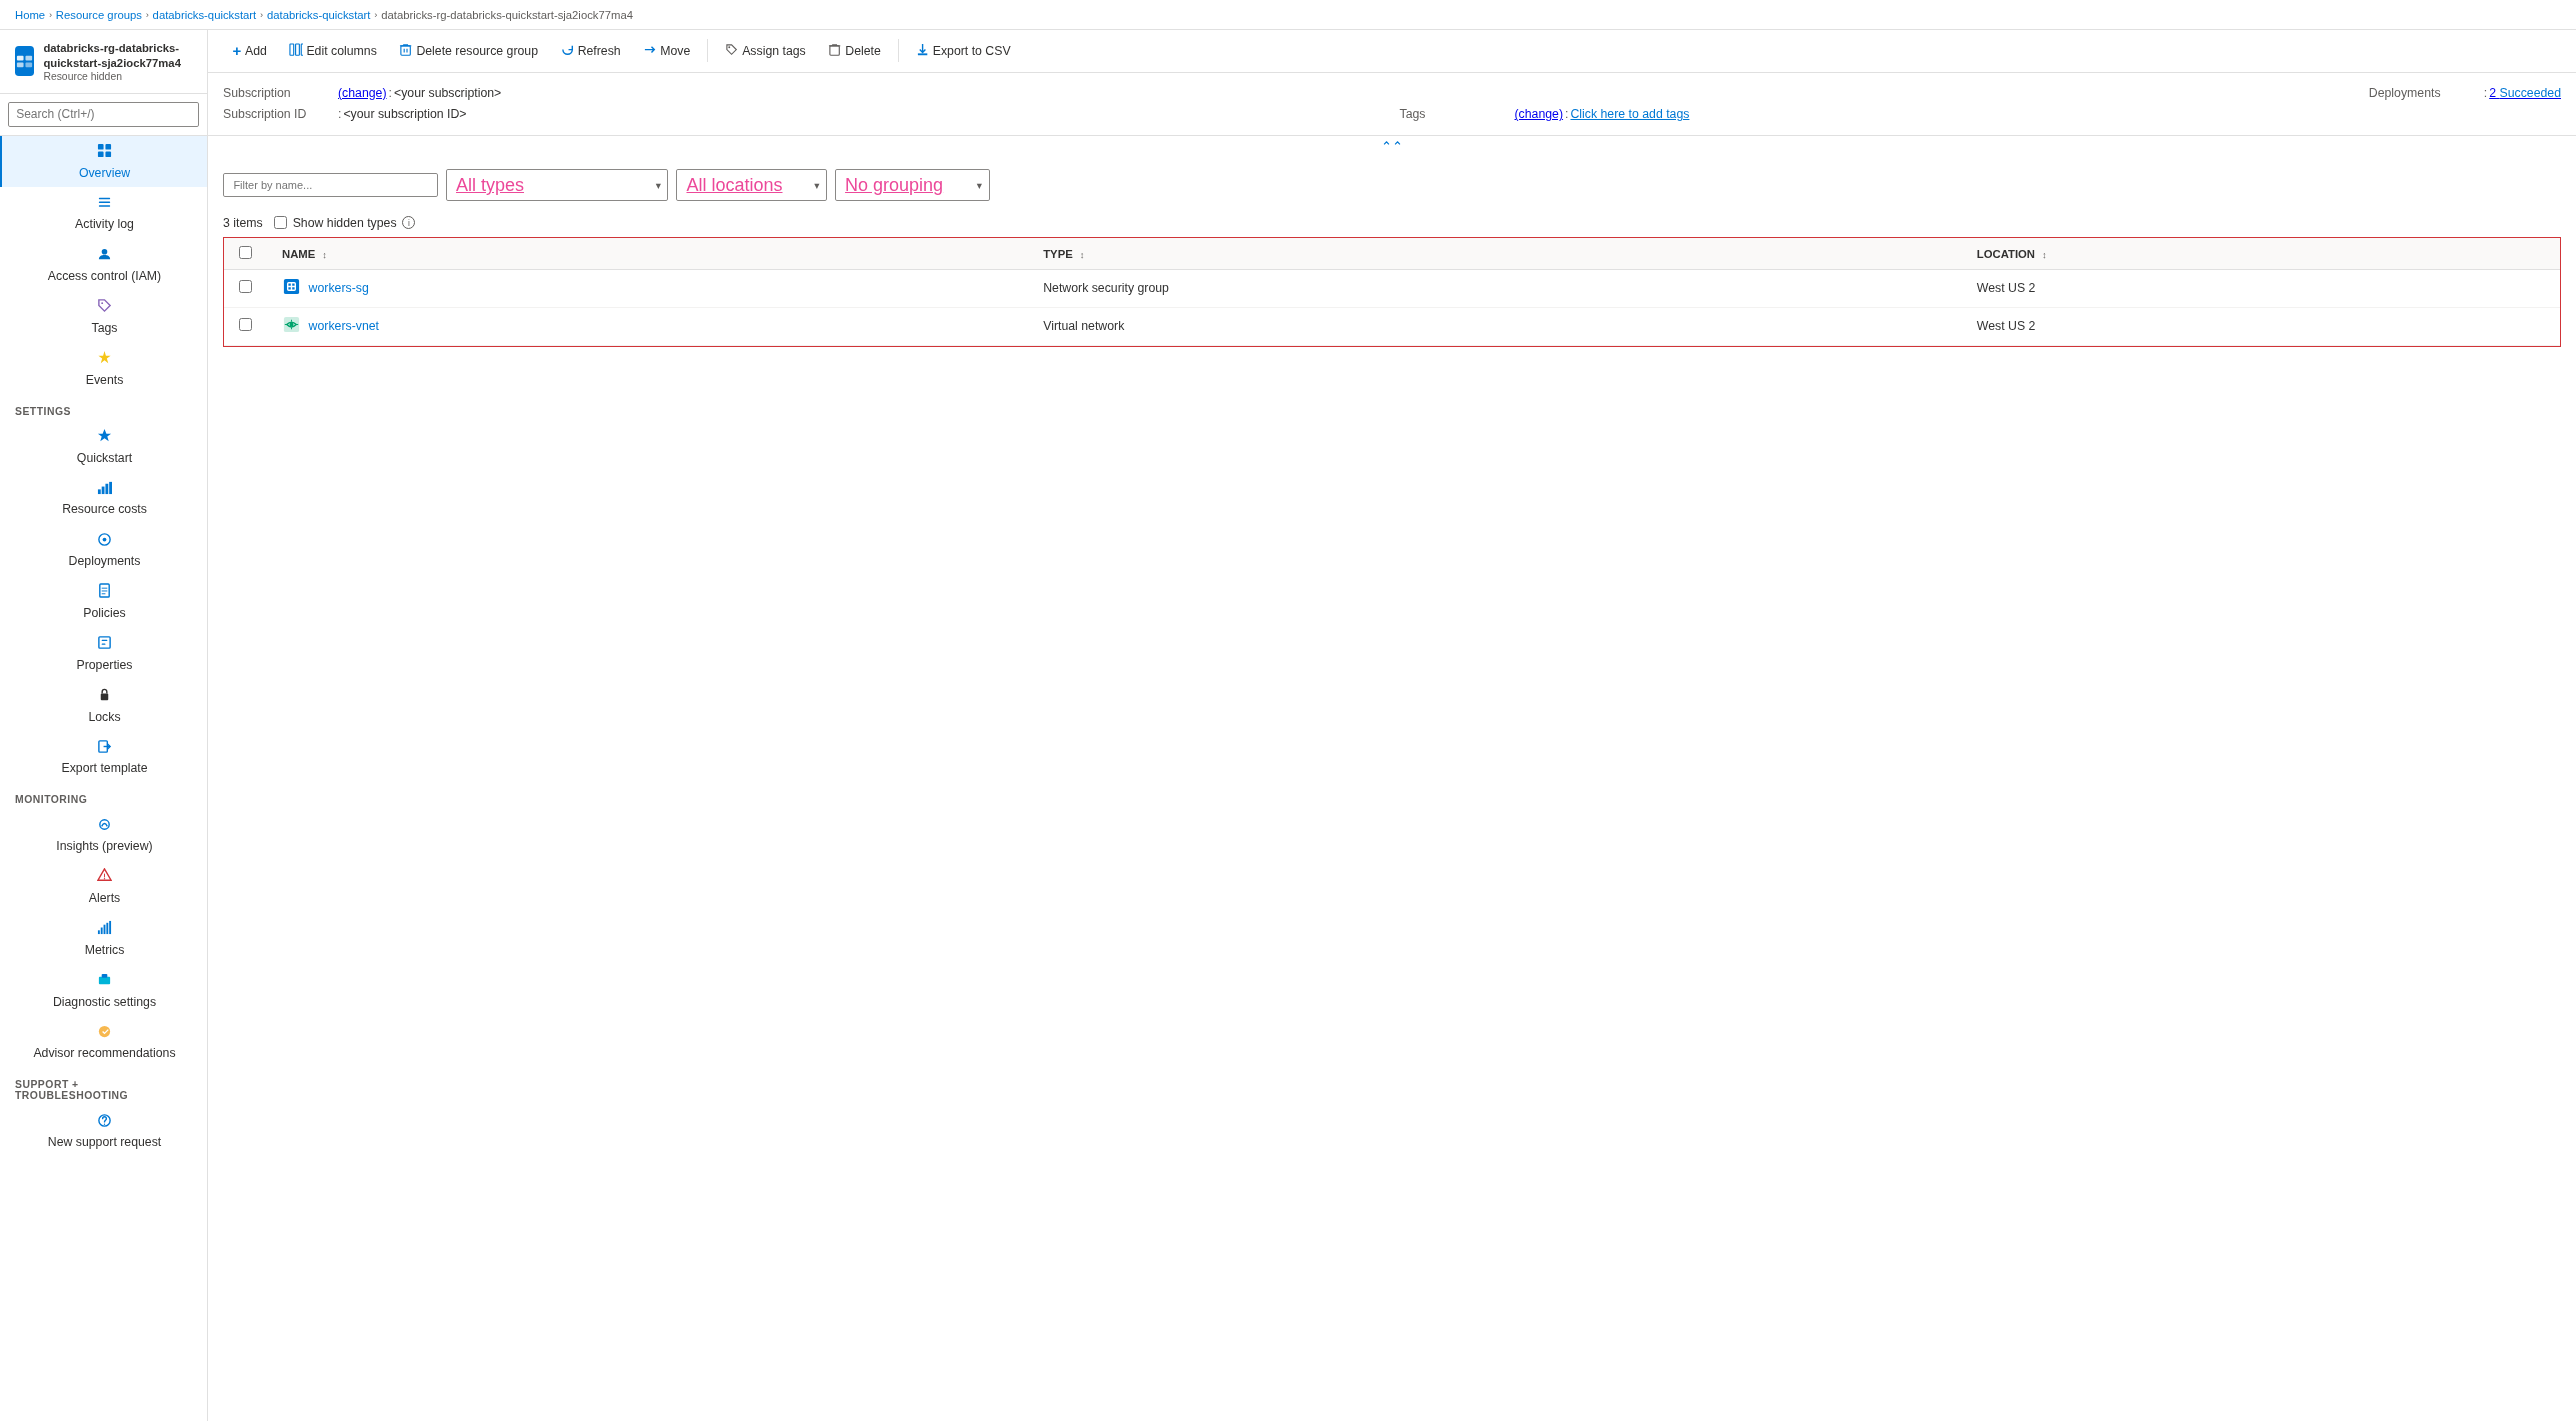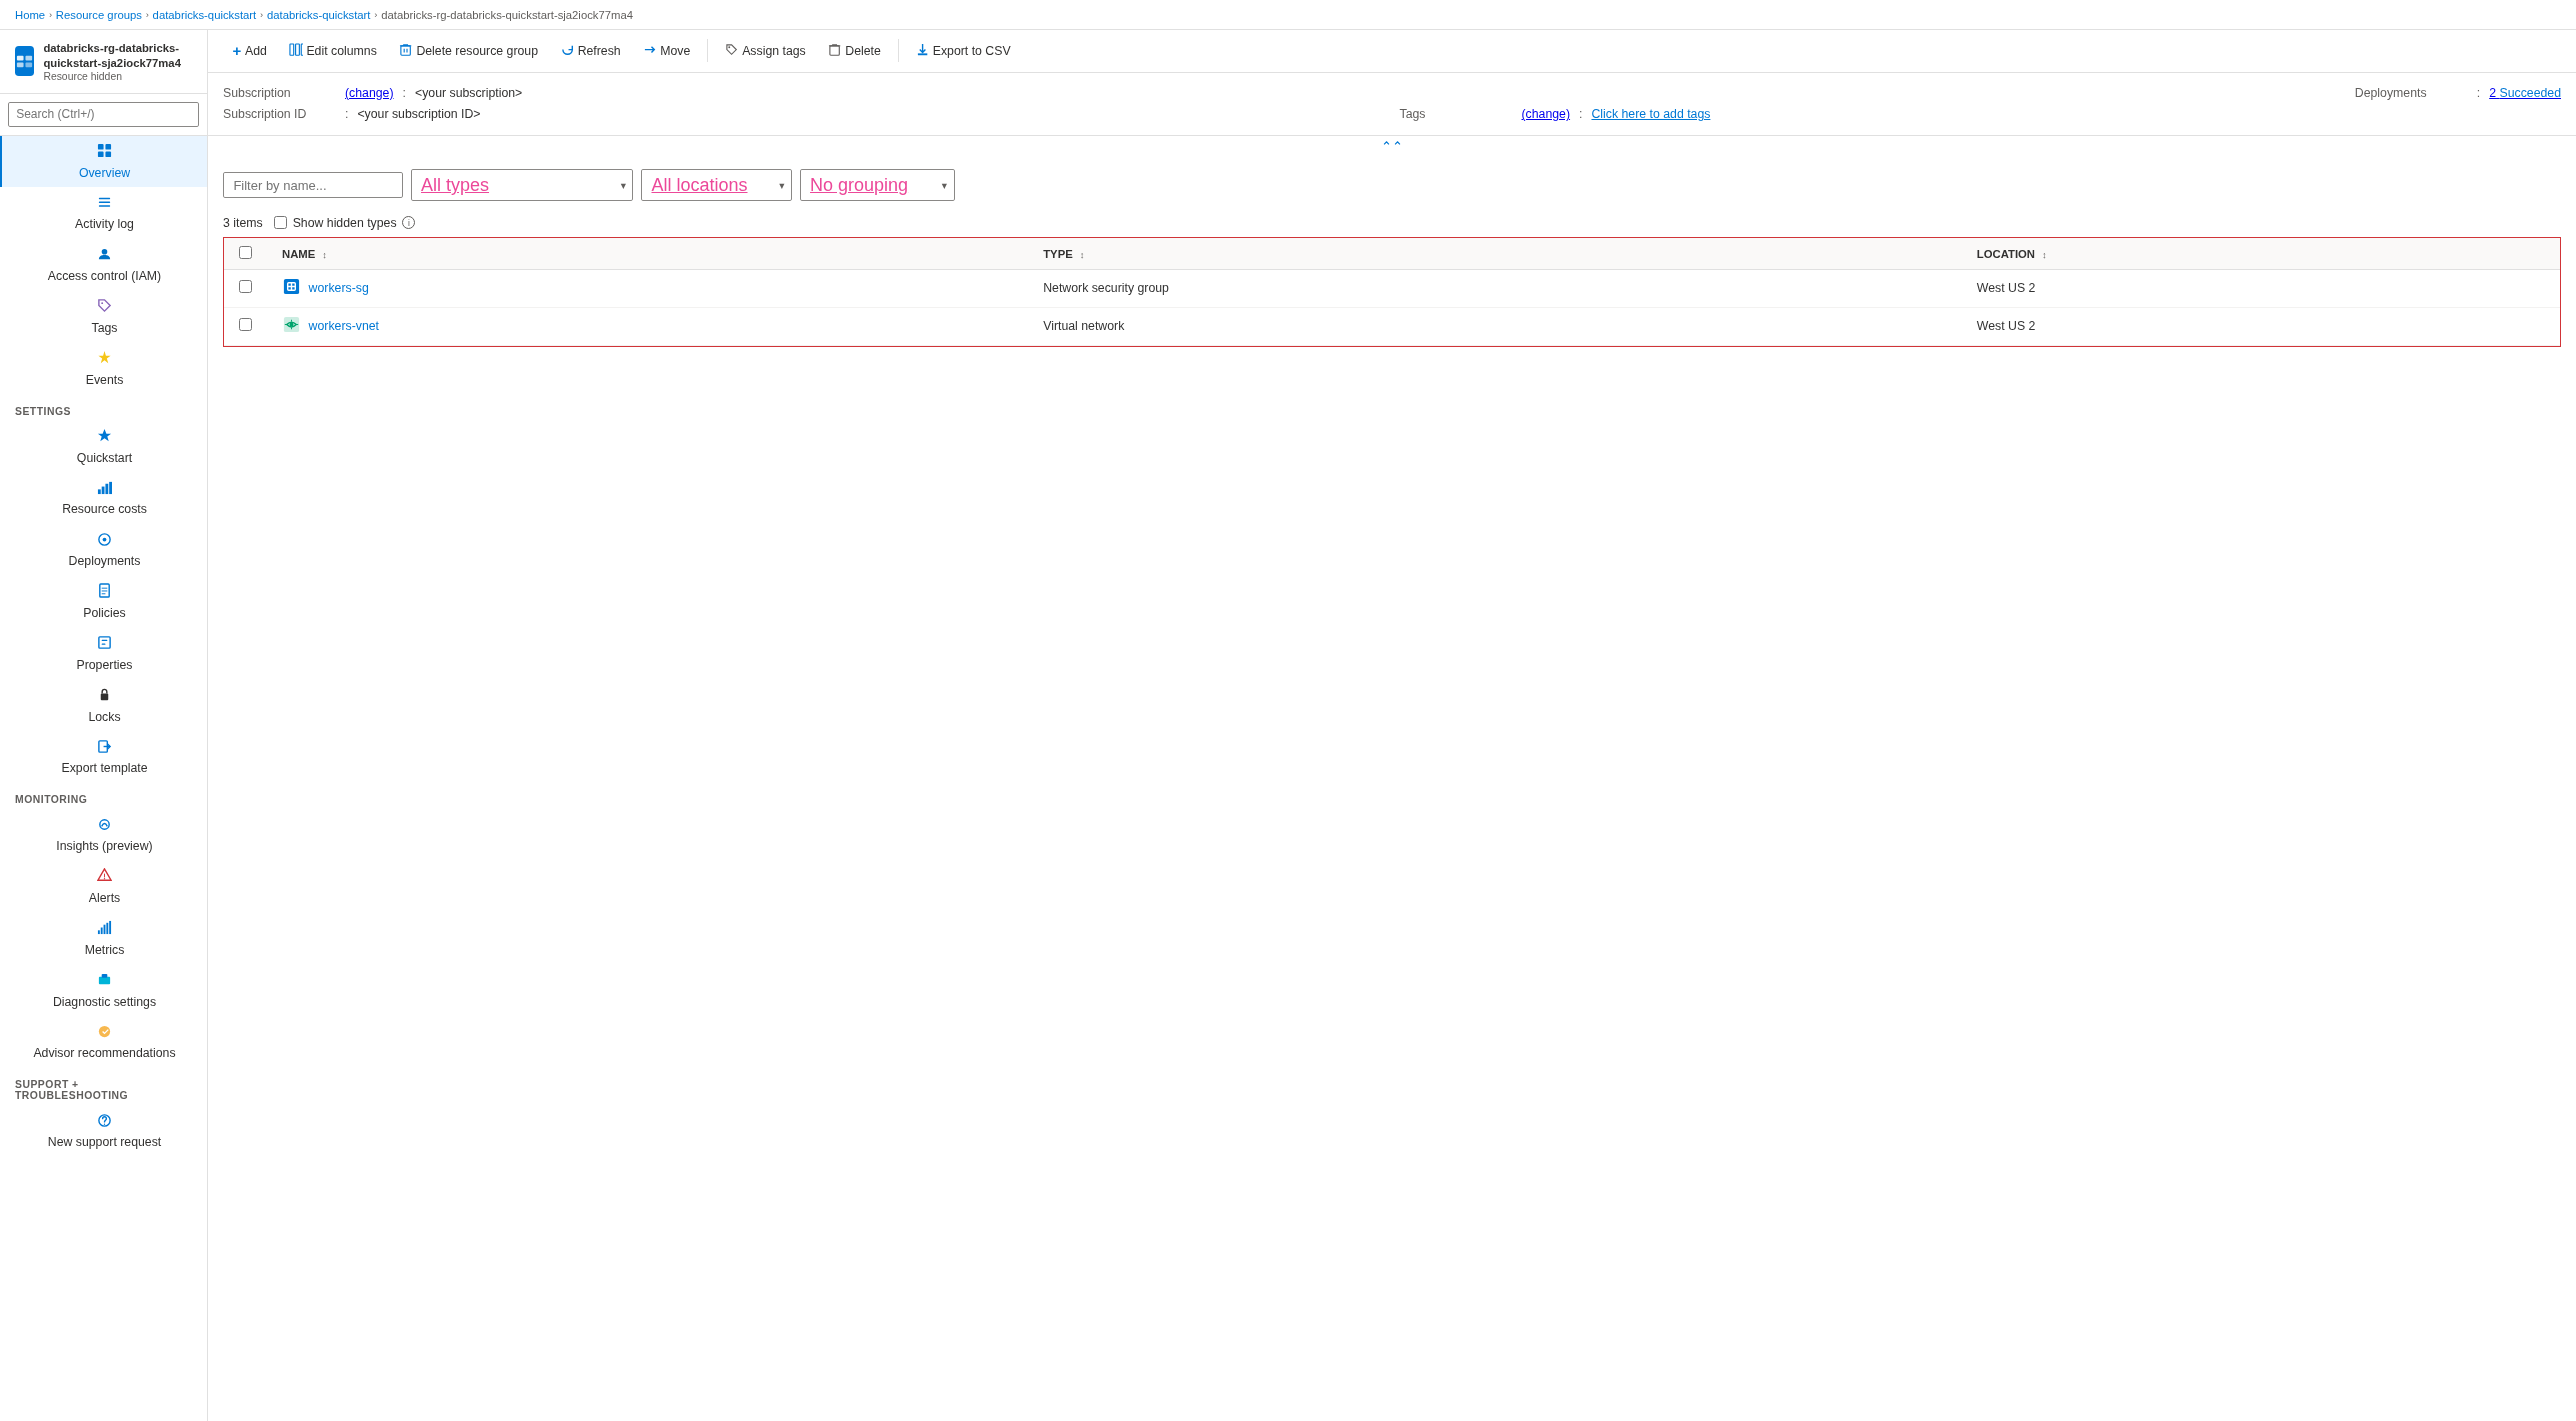--- a/index.html
+++ b/index.html
@@ -142,21 +142,21 @@
     .info-section {
       padding: 11.3px 15px;
       border-bottom: 0.9px solid #e0e0e0;
       display: grid;
       grid-template-columns: 1fr 1fr;
       gap: 3.8px 15px;
     }
     .info-row {
       display: flex;
       align-items: center;
-      gap: 9px;
+      gap: 2px;
       font-size: 12.3px;
       padding: 1.9px 0;
     }
     .info-label { color: #605e5c; min-width: 113px; }
     .info-value { color: #323130; }
     .info-colon { color: #605e5c; }
 
     .collapse-btn-row {
       display: flex;
       justify-content: center;
@@ -167,25 +167,25 @@
     }
 
     
     .filter-bar {
       display: flex;
       align-items: center;
       gap: 7.6px;
       padding: 11.3px 15px;
     }
     .filter-input {
-      width: 180px;
+      width: 215px;
       padding: 4.7px 9.4px;
       border: 0.9px solid #8a8886;
       border-radius: 1.9px;
-      font-size: 13px;
+      font-size: 11px;
       outline: none;
       color: #605e5c;
     }
     .select-wrapper {
       position: relative;
       display: inline-flex;
       align-items: center;
     }
     .select-wrapper::after {
       content: '▾';

